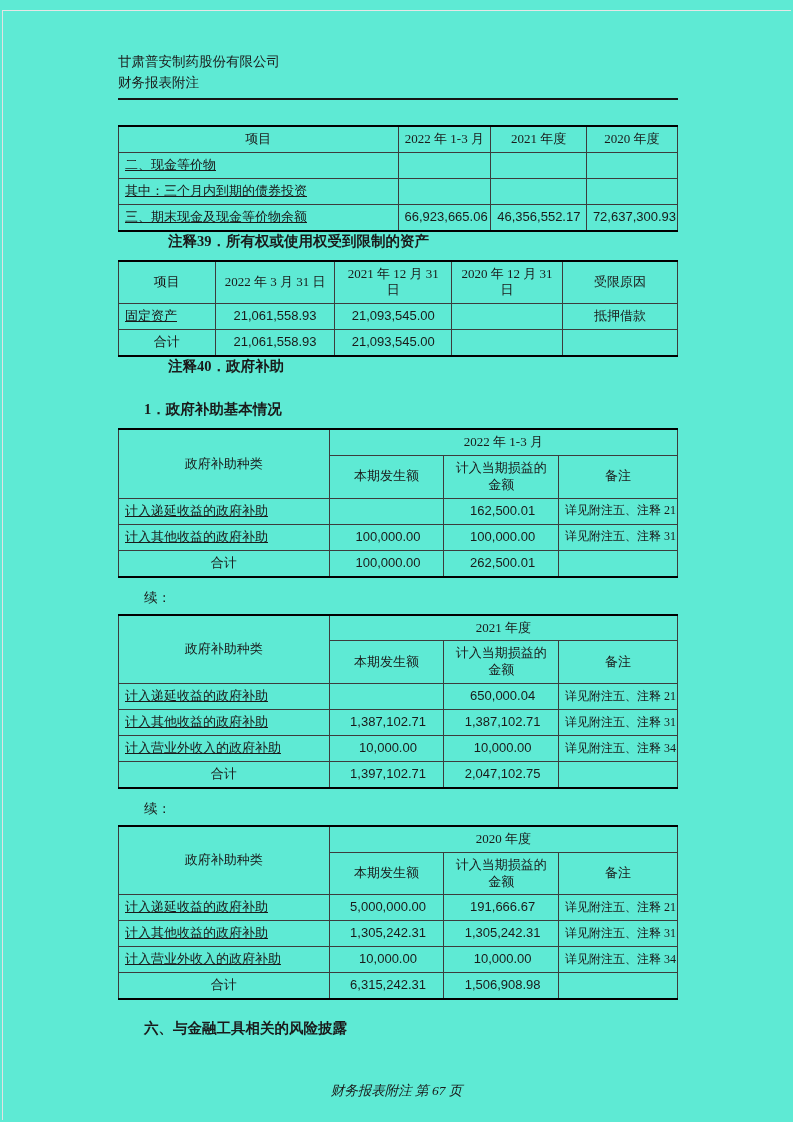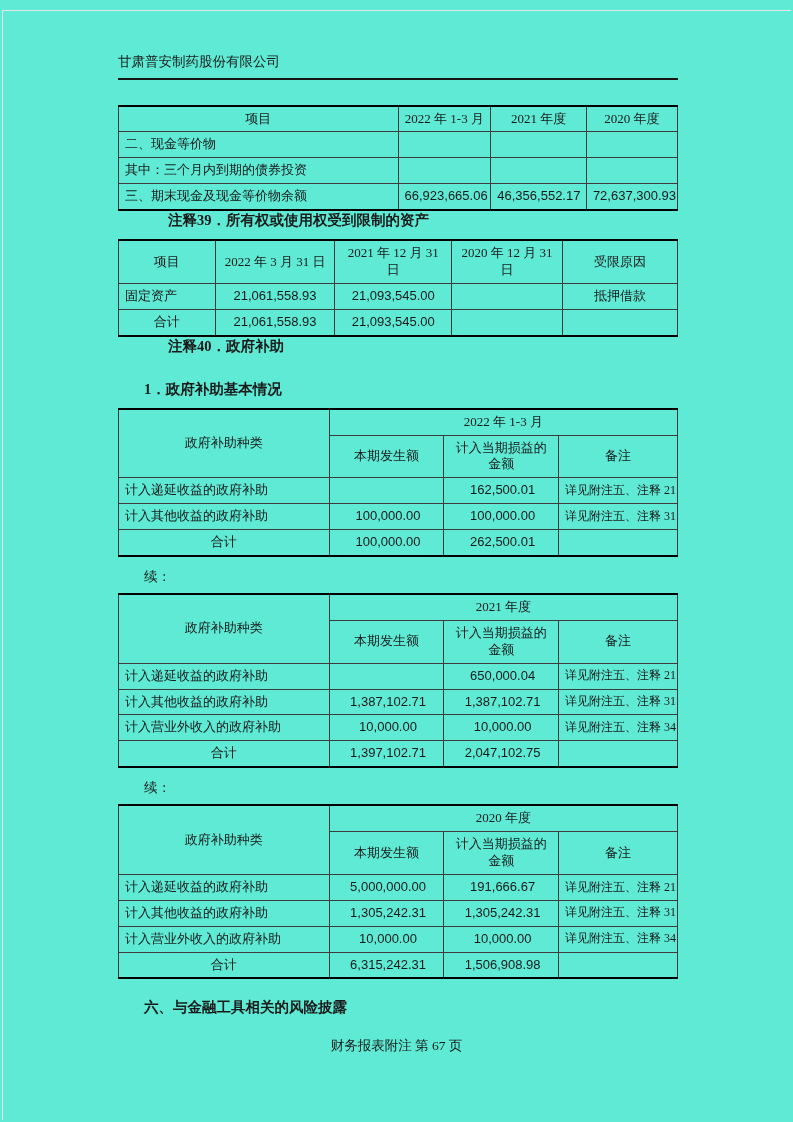--- a/index.html
+++ b/index.html
@@ -32,21 +32,21 @@
   table.fin td{
     border:1px solid #3c3c3c;
     padding:4px 6px;
     vertical-align:middle;
     overflow:hidden;
   }
   table.fin tr:first-child td{border-top:2.5px solid #000;}
   table.fin tr:last-child td{border-bottom:2.5px solid #000;}
   table.fin td:empty::after{content:"\00a0";}
   td.hdr{text-align:center;}
-  td.lbl{text-align:left;}
+  td.lbl{text-align:left;text-decoration:underline;}
   td.ctr{text-align:center;}
   td.num{
     text-align:center;
     font-family:Liberation Sans, sans-serif;
     font-size:13px;
     padding-right:4px;
   }
   td.remark{
     font-size:12px;
     padding:3px 2px 3px 4px;
@@ -68,34 +68,35 @@
 
   
   .subsidy-table td{padding:3px 6px;}
   .subsidy-table td.num{padding-right:3px;}
 
   
   .sec6-title{font-weight:bold;font-size:14.5px;margin:19px 0 0 26px;}
 
   
   .page-footer{
-    position:absolute;left:0;top:1037px;width:793px;
-    text-align:center;font-size:13.5px;
+    position:absolute;left:0;top:1082px;width:793px;
+    text-align:center;font-size:13.5px;font-style:italic;
   }
 </style>
 </head>
 <body>
 
 <div class="page">
   <div class="page-frame"></div>
 
   <div class="content">
 
     <div class="doc-header">
       <div>甘肃普安制药股份有限公司</div>
+      <div>财务报表附注</div>
       <hr class="header-rule">
     </div>
 
     <table class="fin cash-table">
       <colgroup>
           <col style="width:50%">
           <col style="width:16.6%">
           <col style="width:17.1%">
           <col style="width:16.3%">
         </colgroup>

